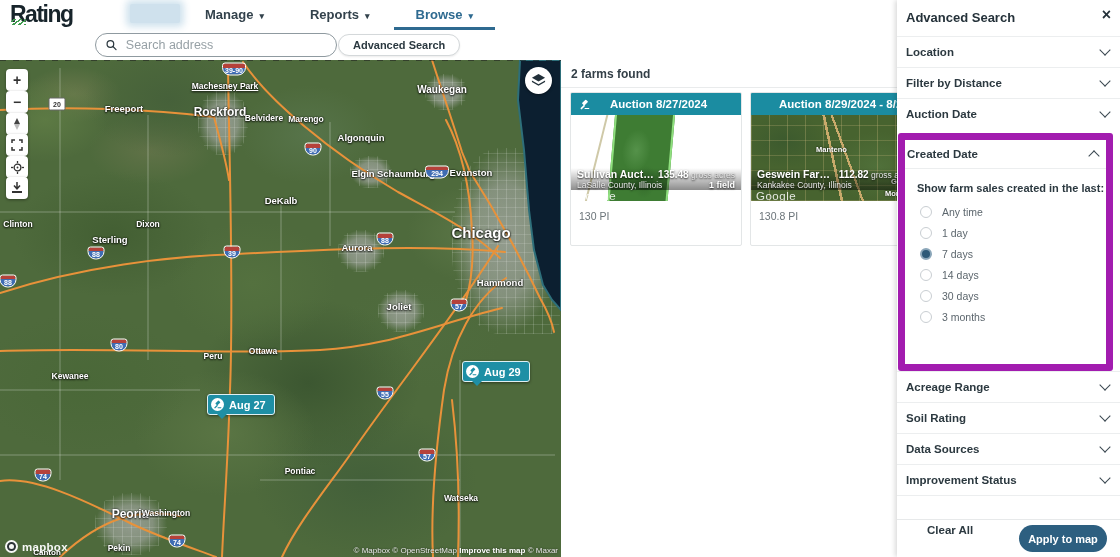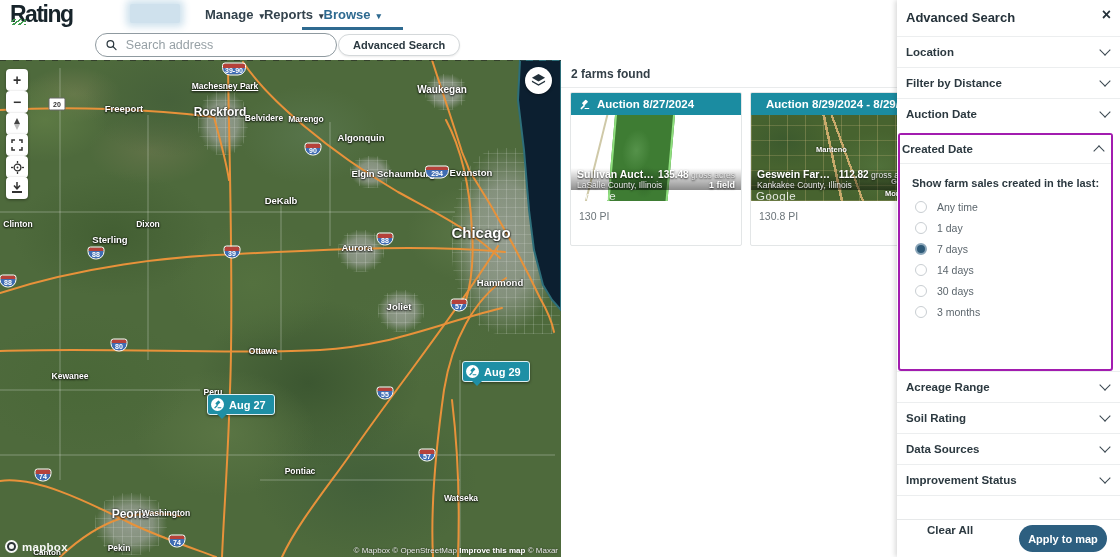--- a/index.html
+++ b/index.html
@@ -6,21 +6,21 @@
   body{width:1120px;height:557px;overflow:hidden;font-family:"Liberation Sans",sans-serif;}
   .stage{position:relative;width:1120px;height:557px;overflow:hidden;background:#fff;}
 
   
   .topbar{position:absolute;left:0;top:0;right:0;height:30px;background:#fff;z-index:40;}
   .logo{position:absolute;left:10px;top:1px;font-size:23px;font-weight:800;letter-spacing:-1.5px;color:#17242b;}
   .logo-swoosh{position:absolute;left:11px;top:19px;width:15px;height:6px;
      background:repeating-linear-gradient(-35deg,#3f9b4f 0 1.5px,transparent 1.5px 3.5px);}
   .redacted{position:absolute;left:130px;top:4px;width:50px;height:19px;background:#cfe1ed;border-radius:2px;
      box-shadow:0 0 7px 4px rgba(207,225,237,.95);}
-  .nav{position:absolute;left:205px;top:0;height:30px;display:flex;align-items:center;}
+  .nav{position:absolute;left:205px;top:0;height:30px;display:flex;gap:46px;align-items:center;}
   .nav-item{font-size:13px;font-weight:700;color:#33424c;display:flex;gap:6px;align-items:baseline;cursor:pointer;position:relative;height:30px;line-height:30px;}
   .nav-item .caret{font-size:9px;}
   .nav-item.active{color:#2e6a90;}
   .nav-item.active::after{content:"";position:absolute;left:-22px;right:-22px;bottom:0;height:3px;background:#2e6a90;}
 
   
   .searchrow{position:absolute;left:0;top:30px;right:0;height:30px;background:#fff;z-index:30;}
   .search-input{position:absolute;left:95px;top:3px;width:220px;height:22px;border:1px solid #8f9aa0;border-radius:14px;
      display:flex;align-items:center;padding:0 10px;gap:7px;background:#fff;}
   .search-input input{border:none;outline:none;font-size:12.5px;color:#4a545a;width:100%;background:transparent;font-family:"Liberation Sans",sans-serif;}
@@ -73,21 +73,21 @@
   .attrib{position:absolute;right:3px;bottom:2px;font-size:8px;color:#e8e8e8;z-index:8;text-shadow:0 0 2px rgba(0,0,0,.6);}
   .attrib b{color:#fff;text-align:center;}
   .thumb-label{position:absolute;color:#fff;font-size:7.5px;font-weight:600;text-shadow:0 0 2px rgba(0,0,0,.9);z-index:3;white-space:nowrap;}
 
   
   .results{position:absolute;left:561px;top:60px;width:559px;height:497px;background:#fff;z-index:10;}
   .count{position:absolute;left:10px;top:7px;font-size:12px;font-weight:700;color:#333f47;}
   .results-divider{position:absolute;top:27px;left:0;right:0;height:1px;background:#e9ebec;}
   .card{position:absolute;top:32px;width:172px;height:154px;background:#fff;border:1px solid #e3e6e7;border-radius:2px;box-sizing:border-box;overflow:hidden;cursor:pointer;}
   .card-0{left:9px;} .card-1{left:189px;}
-  .card-banner{height:22px;background:#1b8ca1;color:#fff;font-size:11.5px;font-weight:600;display:flex;align-items:center;gap:7px;padding:0 8px;white-space:nowrap;overflow:hidden;}
+  .card-banner{height:22px;background:#1b8ca1;color:#fff;font-size:11.5px;font-weight:600;display:flex;align-items:center;gap:20px;padding:0 8px;white-space:nowrap;overflow:hidden;}
   .card-img{position:relative;height:86px;overflow:hidden;}
   .thumb-0{background:
      linear-gradient(100deg,#2e3524 0 28%,#4750344 28%,transparent 40%),
      linear-gradient(260deg,#7a7050 0 22%,#6b6346 22% 38%,transparent 50%),
      #4a4f33;}
   .thumb-0::before{content:"";position:absolute;left:40px;top:-8px;width:56px;height:104px;background:#3e7c33;border:2px solid #8fe07e;transform:skewX(-5deg);
      background-image:radial-gradient(20px 30px at 40% 40%,#55924a,transparent 70%),radial-gradient(16px 24px at 60% 70%,#346a2c,transparent 70%);}
   .thumb-0::after{content:"";position:absolute;left:24px;top:-6px;width:2px;height:120%;background:#cfc9a8;transform:rotate(14deg);}
   .thumb-1{background-image:
      repeating-linear-gradient(90deg,rgba(205,185,125,.30) 0 1px,transparent 1px 18px),
@@ -110,21 +110,21 @@
 
   
   .sidebar{position:absolute;right:0;top:0;width:223px;height:557px;background:#fff;z-index:50;box-shadow:-2px 0 5px rgba(0,0,0,.15);}
   .sb-title{position:absolute;left:9px;top:10px;font-size:13px;font-weight:800;color:#25323a;}
   .sb-close{position:absolute;right:9px;top:7px;font-size:16px;font-weight:700;color:#25323a;cursor:pointer;line-height:1;}
   .sb-row{position:absolute;left:0;width:100%;height:31px;border-top:1px solid #eceeef;display:flex;align-items:center;justify-content:space-between;
      padding:0 11px 0 9px;box-sizing:border-box;font-size:11.5px;font-weight:800;color:#2c3940;cursor:pointer;background:#fff;}
   .chev{width:7px;height:7px;border-right:1.8px solid #3a4750;border-bottom:1.8px solid #3a4750;transform:rotate(45deg);margin-top:-4px;flex:none;}
   .chev.up{transform:rotate(225deg);margin-top:4px;}
   .sb-line{position:absolute;left:0;width:100%;height:1px;background:#eceeef;}
-  .orange-box{position:absolute;left:1px;top:133px;width:215px;height:238px;border:2px solid #a21caf;border-radius:3px;box-sizing:border-box;background:#fff;z-index:3;}
+  .orange-box{position:absolute;left:1px;top:133px;width:215px;height:238px;border:7px solid #a21caf;border-radius:3px;box-sizing:border-box;background:#fff;z-index:3;}
   .orange-box .sb-row{position:relative;height:29px;border-top:none;border-bottom:1px solid #eceeef;padding:0 8px 0 2px;}
   .cd-prompt{margin:13px 0 7px 12px;font-size:11px;font-weight:700;color:#2c3940;}
   .cd-options{padding-left:15px;}
   .radio-row{display:flex;align-items:center;gap:10px;height:21px;cursor:pointer;}
   .radio{width:12px;height:12px;border-radius:50%;border:1.5px solid #c9ced2;background:#fff;box-sizing:border-box;flex:none;}
   .radio.sel{border:2px solid #8ba6b9;background:#2e5a78;}
   .radio-label{font-size:10.5px;color:#5c666d;}
   .sb-footer{position:absolute;left:0;right:0;bottom:0;height:37px;border-top:1px solid #e7e9ea;background:#fff;}
   .clear-btn{position:absolute;left:30px;top:4px;font-size:11.5px;font-weight:700;color:#2c3940;cursor:pointer;}
   .apply-btn{position:absolute;right:13px;top:5px;height:27px;width:88px;border-radius:15px;background:#2d5f80;color:#fff;
@@ -270,21 +270,21 @@
       <span class="mlabel" style="left: 471px; top: 112px; font-size: 9.5px;">Evanston</span>
       <span class="mlabel" style="left: 281px; top: 140px; font-size: 9.5px;">DeKalb</span>
       <span class="mlabel" style="left: 18px; top: 164px; font-size: 8.5px;">Clinton</span>
       <span class="mlabel" style="left: 148px; top: 164px; font-size: 8.5px;">Dixon</span>
       <span class="mlabel" style="left: 110px; top: 179px; font-size: 9.5px;">Sterling</span>
       <span class="mlabel" style="left: 481px; top: 172px; font-size: 15px;">Chicago</span>
       <span class="mlabel" style="left: 357px; top: 187px; font-size: 9.5px;">Aurora</span>
       <span class="mlabel" style="left: 500px; top: 222px; font-size: 9.5px;">Hammond</span>
       <span class="mlabel" style="left: 399px; top: 246px; font-size: 9.5px;">Joliet</span>
       <span class="mlabel" style="left: 263px; top: 291px; font-size: 8.5px;">Ottawa</span>
-      <span class="mlabel" style="left: 213px; top: 296px; font-size: 8.5px; margin-top: 36px;">Peru</span>
+      <span class="mlabel" style="left: 213px; top: 296px; font-size: 8.5px;">Peru</span>
       <span class="mlabel" style="left: 70px; top: 316px; font-size: 8.5px;">Kewanee</span>
       <span class="mlabel" style="left: 250px; top: 349px; font-size: 8.5px;">Streator</span>
       <span class="mlabel" style="left: 300px; top: 411px; font-size: 8.5px;">Pontiac</span>
       <span class="mlabel" style="left: 461px; top: 438px; font-size: 8.5px;">Watseka</span>
       <span class="mlabel" style="left: 130px; top: 454px; font-size: 12px;">Peoria</span>
       <span class="mlabel" style="left: 166px; top: 453px; font-size: 8.5px;">Washington</span>
       <span class="mlabel" style="left: 119px; top: 488px; font-size: 8.5px;">Pekin</span>
       <span class="mlabel" style="left: 47px; top: 492px; font-size: 8px;">Canton</span>
       <div class="shield wide" style="left: 234px; top: 9px;">39-90</div>
       <div class="shield" style="left: 313px; top: 89px;">90</div>

